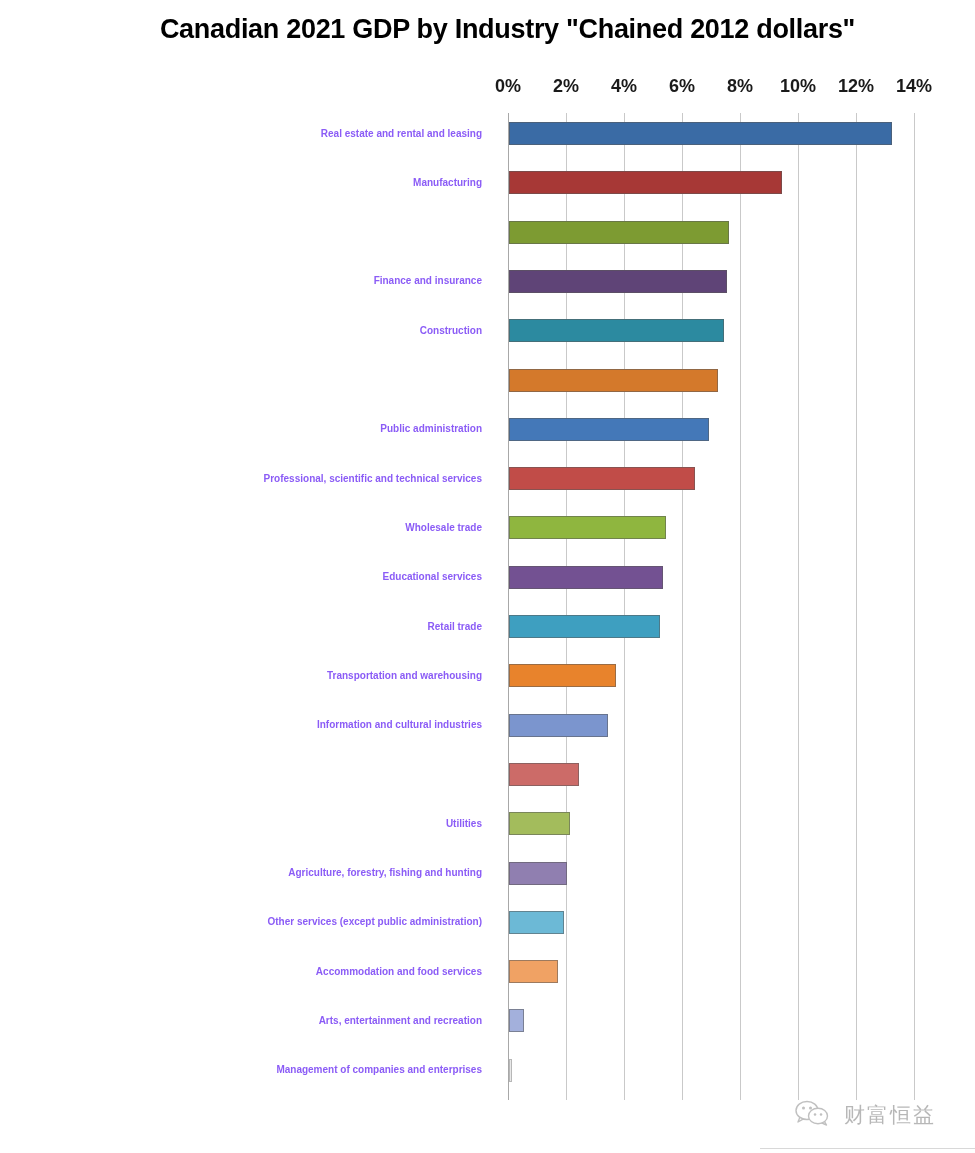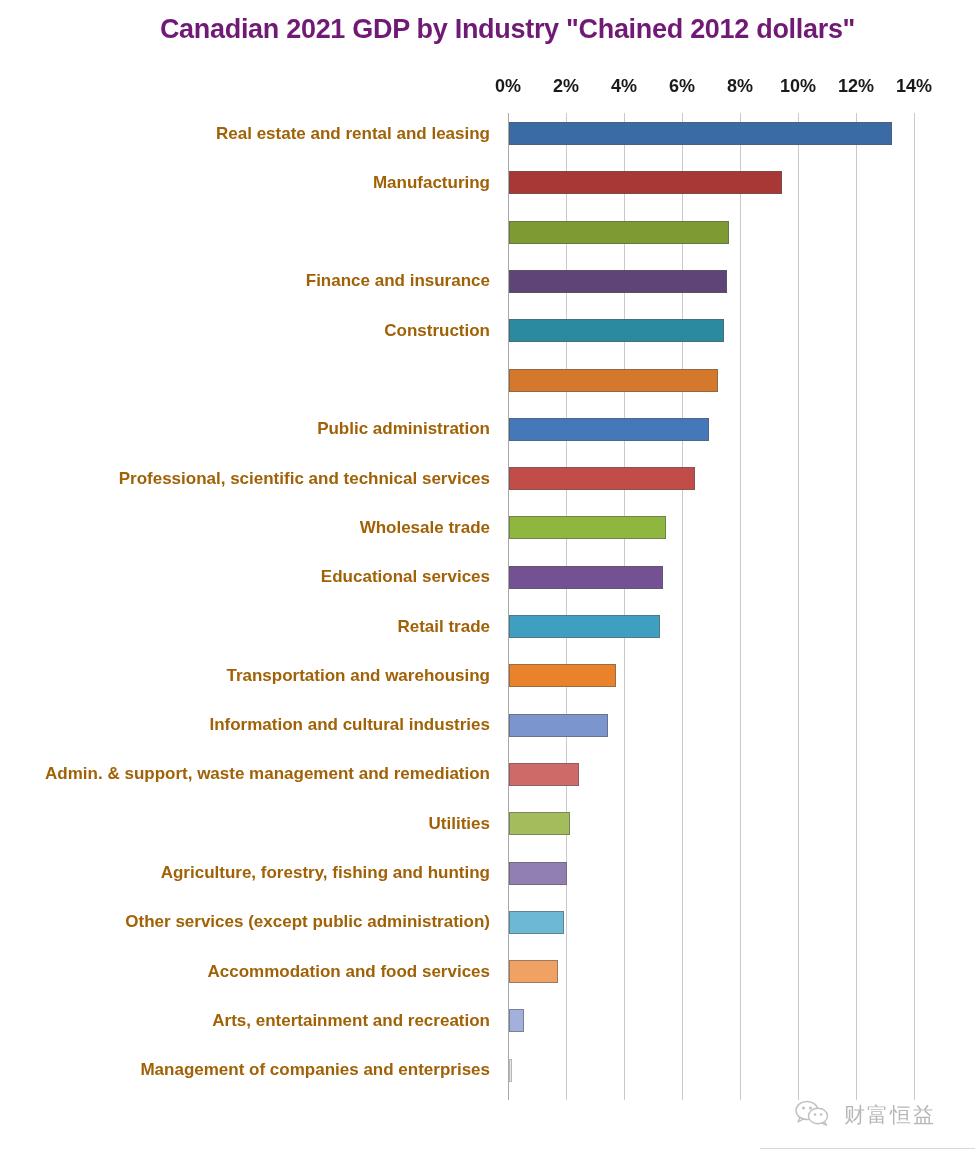--- a/index.html
+++ b/index.html
@@ -19,21 +19,21 @@
   
   #chart-title {
     position: absolute;
     top: 14px;
     left: 0;
     width: 975px;
     text-align: center;
     padding-left: 40px;
     font-size: 27px;
     font-weight: bold;
-    color: #701a75;
+    color: #000000;
     letter-spacing: -0.3px;
     white-space: nowrap;
   }
 
   
   #xaxis-labels {
     position: absolute;
     top: 76px;
     left: 0;
     width: 975px;
@@ -79,25 +79,25 @@
   
   #category-labels {
     position: absolute;
     left: 0;
     top: 113px;
     width: 500px;
     height: 987px;
   }
   .cat-label {
     position: absolute;
-    right: 10px;
+    right: 18px;
     text-align: right;
-    font-size: 17px;
+    font-size: 10px;
     font-weight: bold;
-    color: #a16207;
+    color: #8b5cf6;
     white-space: nowrap;
     line-height: 22px;
   }
 
   
   .bar {
     position: absolute;
     left: 1px;
     height: 23px;
     border: 1px solid rgba(90,90,90,0.55);
@@ -185,21 +185,20 @@
       <div class="cat-label" style="top: 58.8px;">Manufacturing</div>
       <div class="cat-label" style="top: 157.4px;">Finance and insurance</div>
       <div class="cat-label" style="top: 206.7px;">Construction</div>
       <div class="cat-label" style="top: 305.3px;">Public administration</div>
       <div class="cat-label" style="top: 354.6px;">Professional, scientific and technical services</div>
       <div class="cat-label" style="top: 403.9px; margin-left: 33px;">Wholesale trade</div>
       <div class="cat-label" style="top: 453.2px;">Educational services</div>
       <div class="cat-label" style="top: 502.5px;">Retail trade</div>
       <div class="cat-label" style="top: 551.8px;">Transportation and warehousing</div>
       <div class="cat-label" style="top: 601.1px;">Information and cultural industries</div>
-      <div class="cat-label" style="top: 650.4px;">Admin. &amp; support, waste management and remediation</div>
       <div class="cat-label" style="top: 699.7px; margin-left: 20px;">Utilities</div>
       <div class="cat-label" style="top: 749px;">Agriculture, forestry, fishing and hunting</div>
       <div class="cat-label" style="top: 798.3px;">Other services (except public administration)</div>
       <div class="cat-label" style="top: 847.6px; margin-left: 25px;">Accommodation and food services</div>
       <div class="cat-label" style="top: 896.9px;">Arts, entertainment and recreation</div>
       <div class="cat-label" style="top: 946.2px;">Management of companies and enterprises</div>
     </div>
 
   <div id="watermark">
     <span id="wechat-icon">

